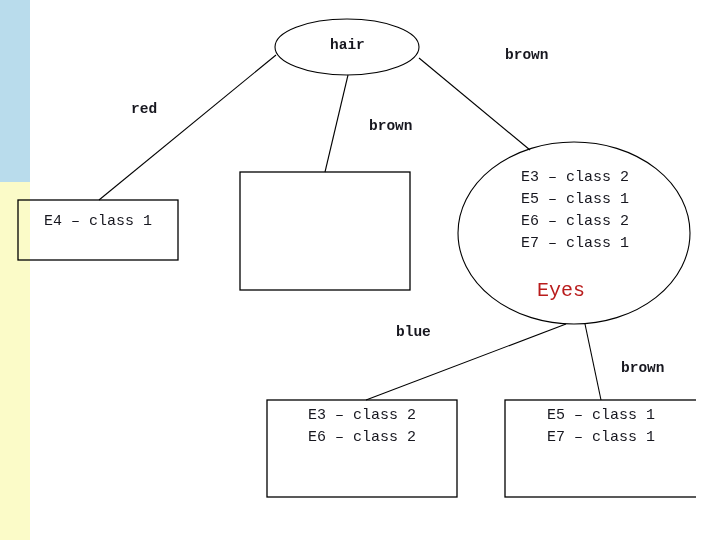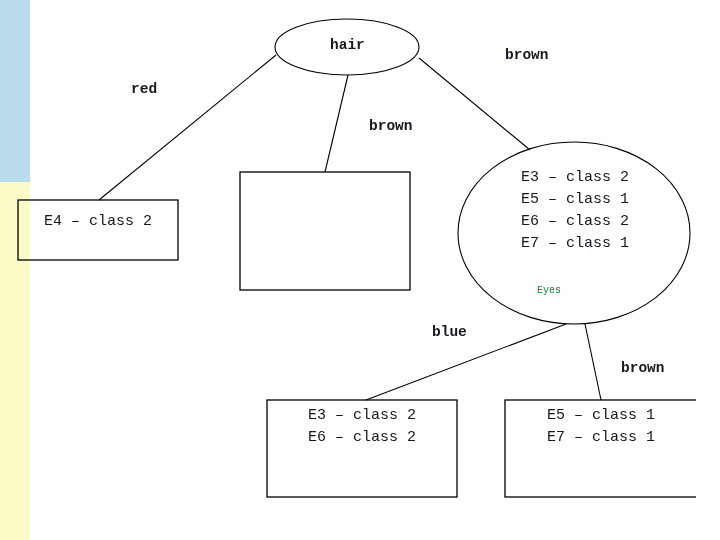--- a/index.html
+++ b/index.html
@@ -50,22 +50,22 @@
   .leaf-lines {
     position: absolute;
     color: #17171f;
     font-size: 15px;
     line-height: 22px;
     text-align: center;
     white-space: pre;
   }
   .oval-label {
     position: absolute;
-    color: #15803d;
-    font-size: 10px;
+    color: #b91c1c;
+    font-size: 20px;
     line-height: 20px;
     white-space: pre;
   }
 </style>
 </head>
 <body>
 
 <div id="slide">
 
   <div class="side-bar" id="side-bar-top"></div>
@@ -91,34 +91,34 @@
 
     <line x1="585" y1="324" x2="601" y2="400" stroke="#000000" stroke-width="1.1"></line>
 
     <rect x="267" y="400" width="190" height="97" fill="none" stroke="#000000" stroke-width="1.3"></rect>
 
     <rect x="505" y="400" width="192" height="97" fill="none" stroke="#000000" stroke-width="1.3"></rect>
   </svg>
 
   <div class="root-label" style="left:330px; top:37px;">hair</div>
 
-  <div class="edge-label" style="left:131px; top:81px;text-align:center;">red</div>
+  <div class="edge-label" style="left:131px; top:101px;text-align:center;">red</div>
   <div class="edge-label" style="left:369px; top:118px;">brown</div>
   <div class="edge-label" style="left:505px; top:47px;">brown</div>
 
-  <div class="leaf-lines" style="left:18px; top:211px; width:160px;">E4 – class 2</div>
+  <div class="leaf-lines" style="left:18px; top:211px; width:160px;">E4 – class 1</div>
 
 
   <div class="leaf-lines" style="left:459px; top:167px; width:232px;">E3 – class 2
 E5 – class 1
 E6 – class 2
 E7 – class 1</div>
   <div class="oval-label" style="left:537px; top:281px;">Eyes</div>
 
-  <div class="edge-label" style="left:432px; top:324px;">blue</div>
+  <div class="edge-label" style="left:396px; top:324px;">blue</div>
   <div class="edge-label" style="left:621px; top:360px;">brown</div>
 
   <div class="leaf-lines" style="left:267px; top:405px; width:190px;">E3 – class 2
 E6 – class 2</div>
   <div class="leaf-lines" style="left:505px; top:405px; width:192px;">E5 – class 1
 E7 – class 1</div>
 
 </div>
 
 </body></html>

